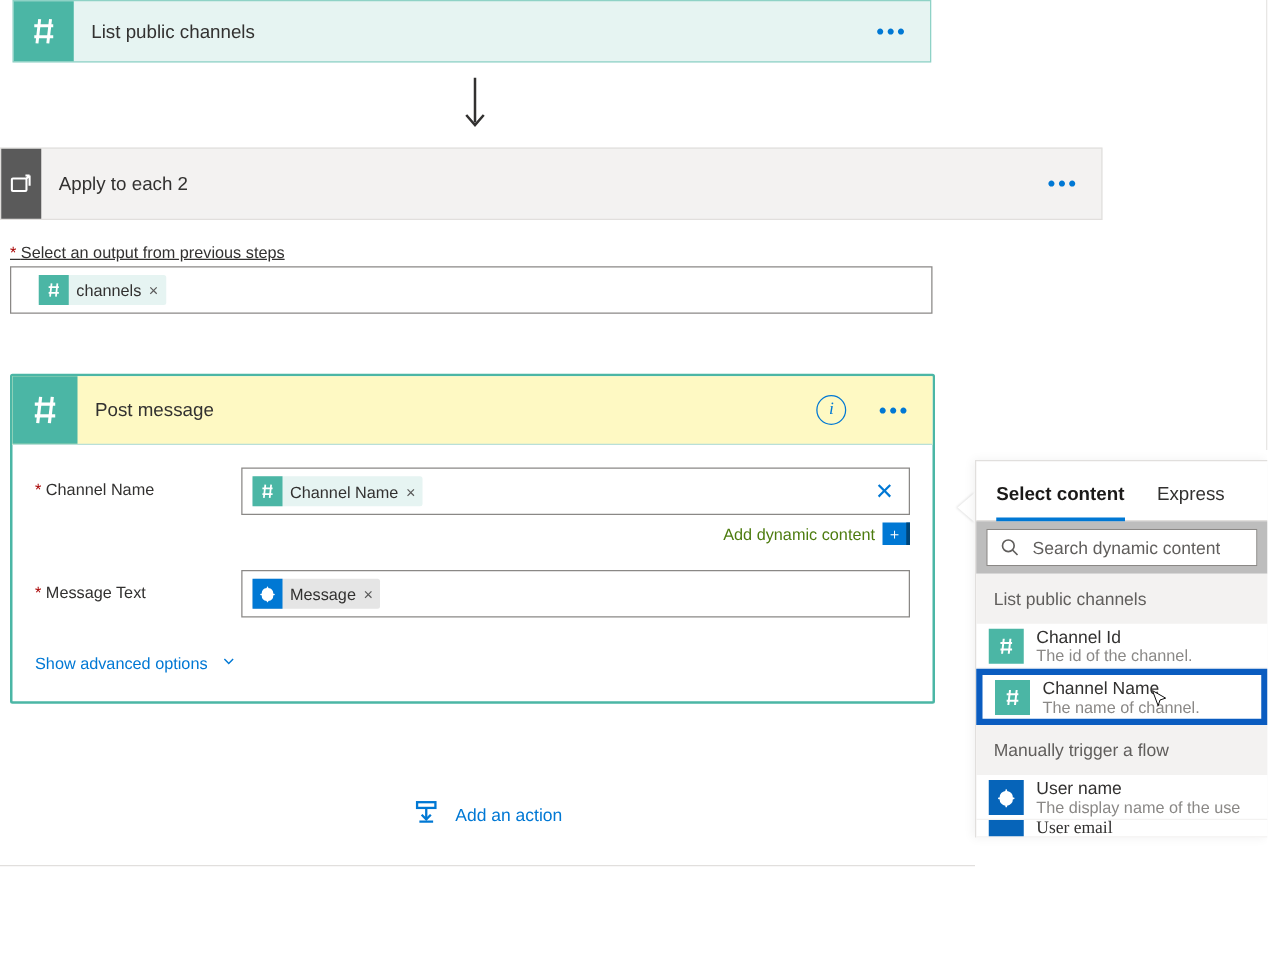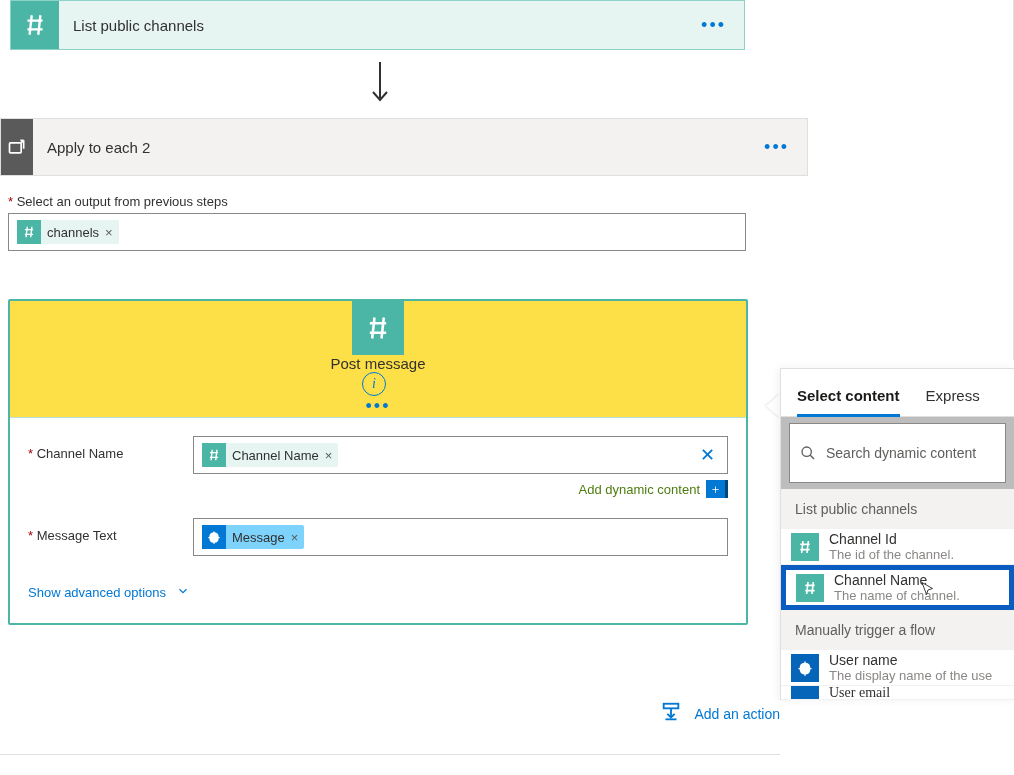--- a/index.html
+++ b/index.html
@@ -15,69 +15,69 @@
     
     .teal-bg { background: #4bb6a5; }
     .gray-bg { background: #5a5a5a; }
     
     .step1 { margin-left: 10px; width: 735px; border: 1px solid #8ed2c6; background: #e6f4f2; }
     
     
     .arrow-down { display: flex; justify-content: center; padding: 12px 0 14px; margin-left: -20px; }
     
     
-    .apply-card { width: 808px; display: flex; align-items: center; border: 1px solid #e1dfdd; background: #f3f2f1; }
+    .apply-card { width: 882px; display: flex; align-items: center; border: 1px solid #e1dfdd; background: #f3f2f1; }
     .apply-card .step-icon { width: 32px; height: 56px; }
     
-    .select-label { margin: 18px 0 4px 8px; font-size: 13px; color: #323130; }
+    .select-label { margin: 18px 0 4px 8px; font-size: 13px; color: #323130; text-decoration: underline; }
     .select-label::before { content: "* "; color: #a80000; }
-    .select-input { margin-left: 8px; width: 738px; border: 1px solid #8a8886; padding: 6px 8px; display: flex; align-items: center; min-height: 38px; }
+    .select-input { margin-left: 8px; width: 738px; border: 1px solid #8a8886; padding: 6px 22px; display: flex; align-items: center; min-height: 38px; }
     
     .pill { display: inline-flex; align-items: center; border-radius: 2px; padding: 0 6px 0 0; font-size: 13px; }
     .pill.teal { background: #e6f4f2; }
-    .pill.blue { background: #7dd3fc; }
+    .pill.blue { background: #e5e5e5; }
     .pill-icon { width: 24px; height: 24px; display: flex; align-items: center; justify-content: center; margin-right: 6px; }
     .pill-icon.teal { background: #4bb6a5; }
     .pill-icon.blue { background: #0078d4; }
     .pill-x { margin-left: 6px; color: #5a5a5a; cursor: pointer; }
     
     
     .post-card { margin: 48px 0 0 8px; width: 740px; border: 2px solid #4bb6a5; border-radius: 2px; background: #fff; }
-    .post-header { display: flex; align-items: center; background: #fde047; border-bottom: 1px solid #b9e0d8; flex-direction: column; }
+    .post-header { display: flex; align-items: center; background: #fef9c3; border-bottom: 1px solid #b9e0d8; }
     .post-header .step-icon { width: 52px; height: 54px; }
     .info-icon { width: 24px; height: 24px; border: 1.5px solid #0078d4; border-radius: 50%; color: #0078d4; display: flex; align-items: center; justify-content: center; font-style: italic; font-family: serif; font-size: 14px; margin-right: 8px; cursor: pointer; }
     
     .post-body { padding: 18px 18px 22px; }
     .field-row { display: flex; align-items: flex-start; margin-bottom: 6px; }
     .field-label { width: 165px; font-size: 13px; color: #323130; padding-top: 10px; }
     .field-label::before { content: "* "; color: #a80000; }
     .field-input { flex: 1; border: 1px solid #8a8886; padding: 6px 8px; min-height: 36px; display: flex; align-items: center; position: relative; }
     .clear-x { margin-left: auto; color: #0078d4; font-size: 18px; cursor: pointer; padding: 0 4px; }
     
     .add-dynamic-row { display: flex; justify-content: flex-end; margin: 4px 0 20px 165px; align-items: center; font-size: 13px; }
     .add-dynamic-link { color: #4d7c0f; cursor: pointer; margin-right: 6px; }
     .add-dynamic-btn { width: 22px; height: 18px; background: #0078d4; color: #fff; display: flex; align-items: center; justify-content: center; font-size: 12px; border-right: 3px solid #004578; cursor: pointer; }
     
     .show-advanced { color: #0078d4; cursor: pointer; display: inline-flex; align-items: center; margin-top: 22px; font-size: 13px; }
     .show-advanced .chev { margin-left: 10px; }
     
     
-    .add-action-wrap { text-align: right; margin-top: 76px; }
+    .add-action-wrap { text-align: center; margin-top: 76px; }
     .add-action { display: inline-flex; align-items: center; color: #0078d4; cursor: pointer; font-size: 14px; }
     .add-action-icon { margin-right: 12px; }
     .divider { border-top: 1px solid #e1dfdd; margin: 28px 0 0; }
     
     
     .dc-panel { position: absolute; left: 780px; top: 368px; width: 234px; background: #fff; border-top: 1px solid #e1dfdd; border-left: 1px solid #e1dfdd; box-shadow: -2px 0 8px rgba(0,0,0,0.06); }
     .dc-panel-pointer { position: absolute; left: 766px; top: 394px; width: 0; height: 0; border-top: 12px solid transparent; border-bottom: 12px solid transparent; border-right: 14px solid #fff; filter: drop-shadow(-1px 0 1px rgba(0,0,0,0.12)); }
     .dc-tabs { display: flex; padding: 18px 16px 0; gap: 26px; border-bottom: 1px solid #e1dfdd; }
     .dc-tab { font-size: 15px; color: #323130; padding-bottom: 10px; cursor: pointer; white-space: nowrap; }
     .dc-tab.active { color: #1b1a19; font-weight: 600; border-bottom: 3px solid #0078d4; margin-bottom: -1px; }
     .dc-search-bar { background: #bdbdbd; padding: 6px 8px; }
-    .dc-search { background: #fff; border: 1px solid #8a8886; display: flex; align-items: center; padding: 21px 10px; }
+    .dc-search { background: #fff; border: 1px solid #8a8886; display: flex; align-items: center; padding: 6px 10px; }
     .dc-search svg { margin-right: 10px; flex-shrink: 0; }
     .dc-search span { color: #605e5c; font-size: 14px; white-space: nowrap; overflow: hidden; }
     
     .dc-section-hdr { background: #f3f2f1; padding: 12px 14px; color: #605e5c; font-size: 14px; }
     .dc-item { display: flex; align-items: center; padding: 2px 10px; cursor: pointer; border-bottom: 1px solid #f3f2f1; }
     .dc-item-icon { width: 28px; height: 28px; display: flex; align-items: center; justify-content: center; flex-shrink: 0; margin-right: 10px; }
     .dc-item-icon.teal { background: #4bb6a5; }
     .dc-item-icon.blue { background: #0664b9; }
     .dc-item-text { min-width: 0; }
     .dc-item-name { font-size: 14px; color: #323130; white-space: nowrap; }

